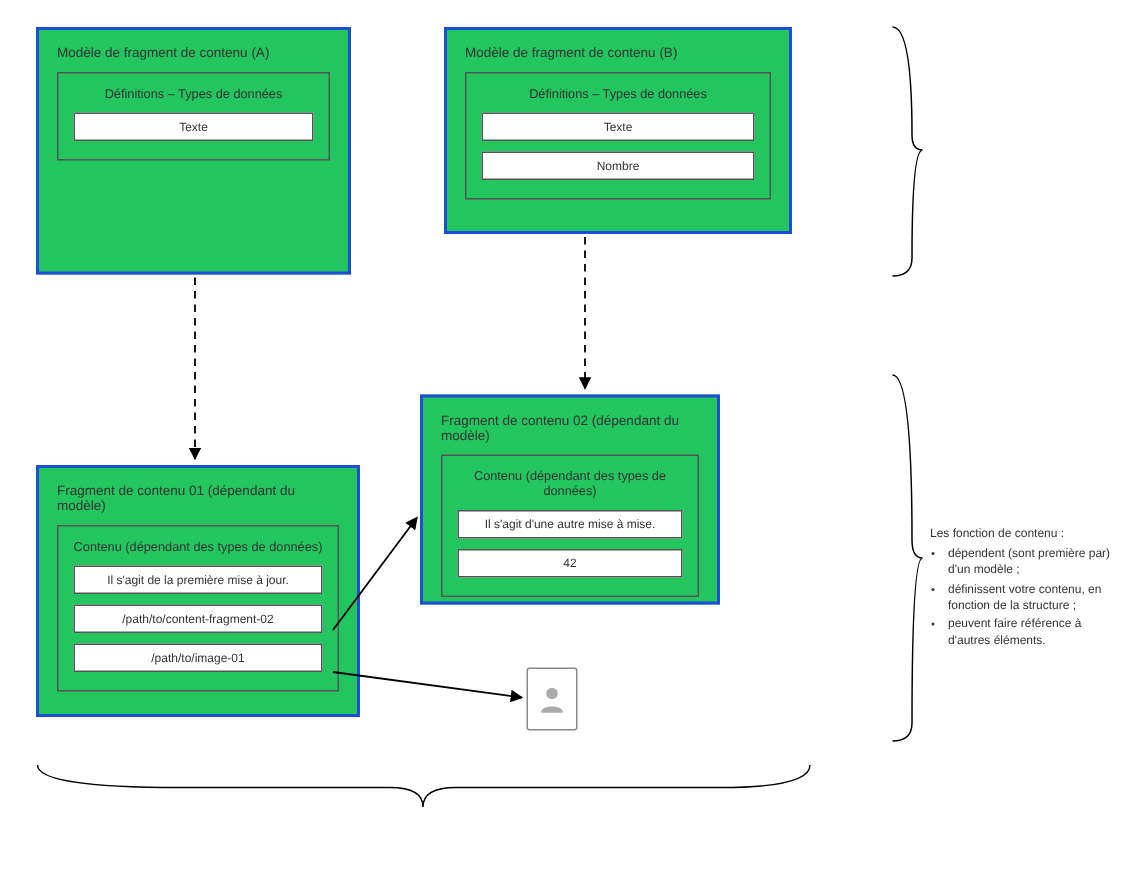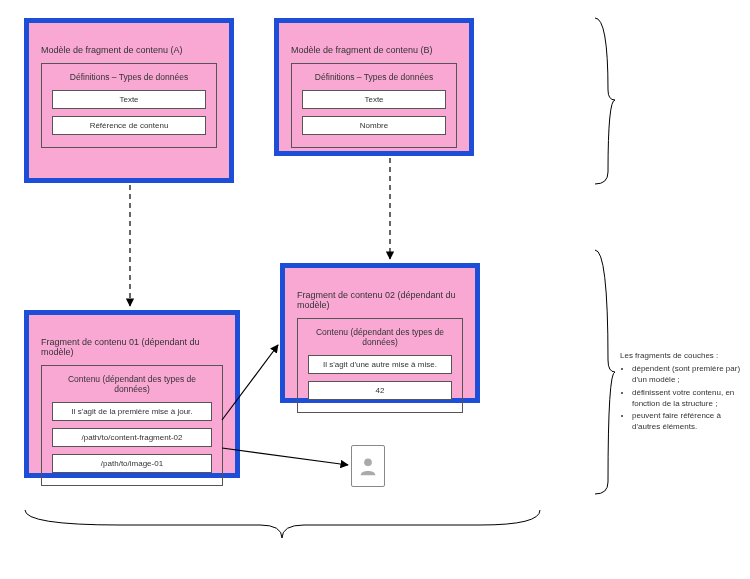--- a/index.html
+++ b/index.html
@@ -9,24 +9,24 @@
     background: #ffffff;
     color: #333;
   }
   #stage {
     position: relative;
     width: 750px;
     height: 579px;
   }
   .box {
     position: absolute;
-    border: 5px solid #1d4ed8;
-    background: #f9a8d4;
+    border: 2px solid #1d4ed8;
+    background: #22c55e;
     box-sizing: border-box;
-    padding: 22px 12px 14px 12px;
+    padding: 10px 12px 14px 12px;
   }
   .box-title {
     font-size: 9px;
     margin-bottom: 8px;
   }
   .inner-box {
     border: 1px solid #555;
     padding: 8px 10px 12px 10px;
     text-align: center;
   }
@@ -89,25 +89,24 @@
 </head>
 <body>
 
 <div id="stage">
 
   <div class="box" style="left:24px; top:18px; width:210px; height:165px;">
     <div class="box-title">Modèle de fragment de contenu (A)</div>
     <div class="inner-box">
       <div class="inner-title">Définitions – Types de données</div>
       <div class="field">Texte</div>
-      <div class="field">Référence de contenu</div>
     </div>
   </div>
 
-  <div class="box" style="left:274px; top:18px; width:200px; height:138px;">
+  <div class="box" style="left:296px; top:18px; width:232px; height:138px;">
     <div class="box-title">Modèle de fragment de contenu (B)</div>
     <div class="inner-box">
       <div class="inner-title">Définitions – Types de données</div>
       <div class="field">Texte</div>
       <div class="field">Nombre</div>
     </div>
   </div>
 
   <div class="box" style="left:280px; top:263px; width:200px; height:140px;">
     <div class="box-title">Fragment de contenu 02 (dépendant du modèle)</div>
@@ -130,21 +129,21 @@
 
   <div class="image-placeholder" style="left:351px; top:445px;">
     <svg class="user-ico" viewBox="0 0 24 24">
       <circle cx="12" cy="8" r="4.2"></circle>
       <path d="M4 22 C4 16, 20 16, 20 22 Z"></path>
     </svg>
   </div>
 
 
   <div class="annot" style="left:620px; top:350px; width:125px;">
-    <div>Les fragments de couches :</div>
+    <div>Les fonction de contenu :</div>
     <ul>
       <li>dépendent (sont première par) d'un modèle ;</li>
       <li>définissent votre contenu, en fonction de la structure ;</li>
       <li>peuvent faire référence à d'autres éléments.</li>
     </ul>
   </div>
 
 
   <svg class="overlay">
     <defs>

